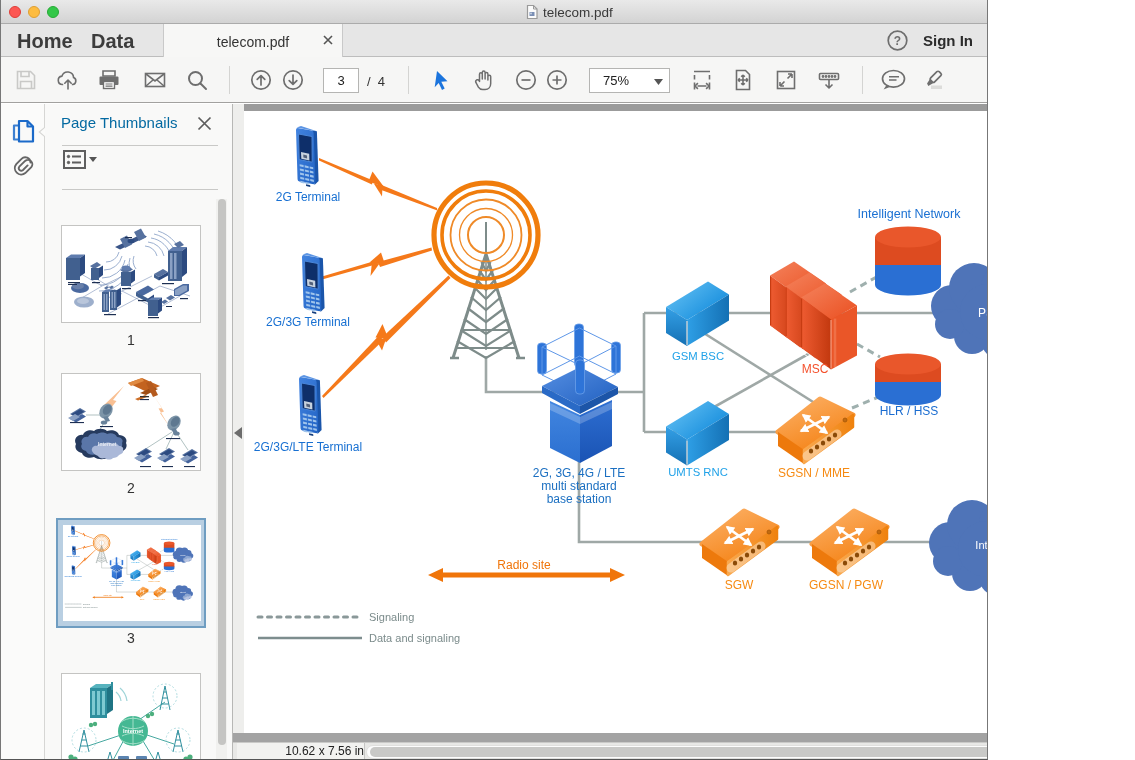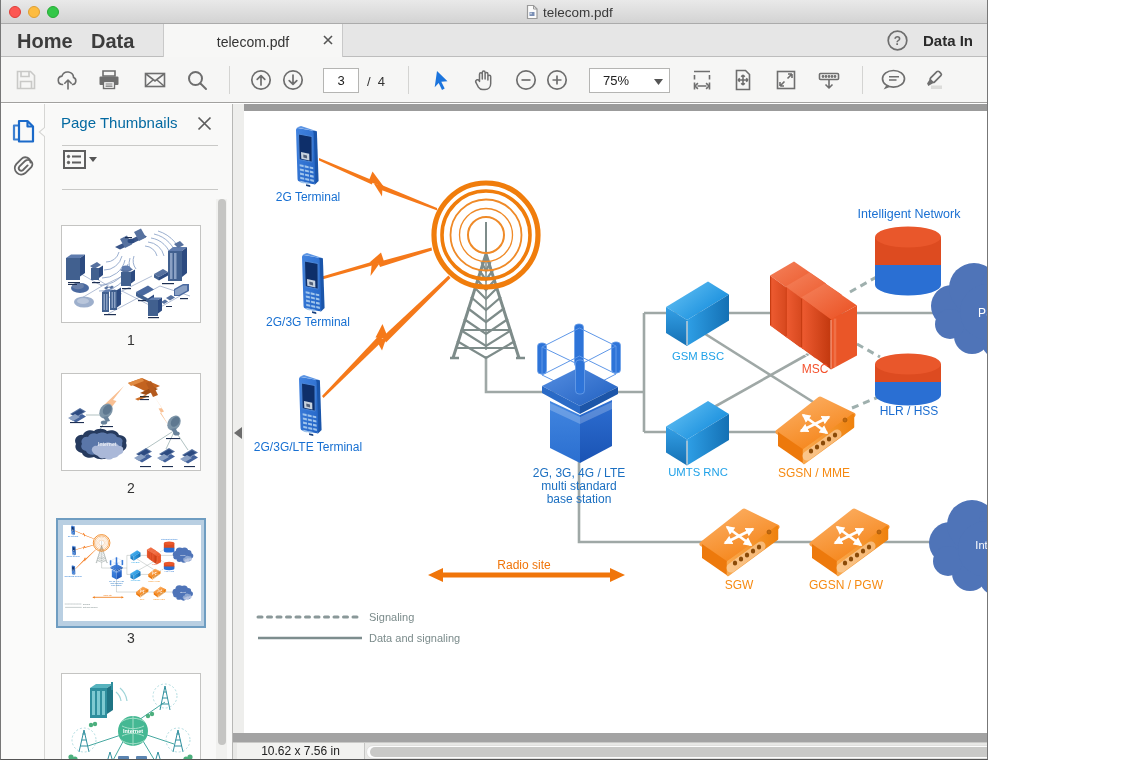--- a/index.html
+++ b/index.html
@@ -27,21 +27,21 @@
 #gutL{position:absolute;left:232px;top:104px;width:11px;height:638px;background:#eeeeec}
 #gutR{position:absolute;left:1124px;top:104px;width:11px;height:629px;background:#f1f1ef;border-left:1px solid #d0d0ce}
 #doc{position:absolute;left:243px;top:104px;width:881px;height:638px;background:#9b9b9b}
 #page{position:absolute;left:0px;top:7px;width:865px;height:622px;background:#fff}
 #vsb{position:absolute;left:865px;top:7px;width:16px;height:622px;background:#fafafa;border-left:1px solid #e2e2e2}
 #vsbthumb{position:absolute;left:2px;top:223px;width:10px;height:163px;background:#ababab;border-radius:5px}
 #docbot{position:absolute;left:243px;top:733px;width:892px;height:9px;background:#a3a3a3}
 #docbot2{position:absolute;left:232px;top:733px;width:11px;height:9px;background:#a3a3a3}
 
 #status{position:absolute;left:232px;top:742px;width:903px;height:18px;background:#e8e8e6;border-top:1px solid #cacac8}
-#sizebox{position:absolute;left:4px;top:0;width:128px;height:17px;background:#f2f2f0;border-right:1px solid #c6c6c4;font-size:12px;color:#222;text-align:center;line-height:17px}
+#sizebox{position:absolute;left:4px;top:0;width:128px;height:17px;background:#f2f2f0;border-right:1px solid #c6c6c4;font-size:12px;color:#222;text-align:right;line-height:17px}
 #hsb{position:absolute;left:133px;top:2px;width:766px;height:14px;background:#fdfdfd;border-radius:7px;border:1px solid #e0e0de}
 #hsbthumb{position:absolute;left:3px;top:1px;width:706px;height:10px;background:#c9c9c7;border-radius:5px}
 
 #phead{position:absolute;left:16px;top:10px;font-size:15px;color:#0369a1}
 #pclose{position:absolute;left:152px;top:12px;width:15px;height:15px}
 .psep{position:absolute;left:17px;width:156px;height:1px;background:#c9c9c7}
 .thumb{position:absolute;left:17px;width:138px;height:96px;background:#fff;box-shadow:0 0 0 1px #c4c4c2}
 .tnum{position:absolute;width:138px;text-align:center;font-size:14px;color:#333}
 #sel3{position:absolute;left:11px;top:414px;width:150px;height:110px;background:#b9cfe2;border:2px solid #6f9dc1}
 #psb{position:absolute;left:171px;top:95px;width:11px;height:561px;background:#f1f1ef}
@@ -68,21 +68,21 @@
   <span class="tabtxt" style="left:90px">Data</span>
   <div id="tab"><span>telecom.pdf</span>
     <svg id="tabx" viewBox="0 0 12 12">
           <path d="M2 2l8 8M10 2l-8 8" stroke="#555" stroke-width="1.6"></path>
         </svg>
   </div>
   <svg style="position:absolute;right:79px;top:6px" width="21" height="21" viewBox="0 0 21 21">
         <circle cx="10.5" cy="10.5" r="9.3" fill="none" stroke="#6e6e6e" stroke-width="1.7"></circle>
         <text x="10.5" y="15" text-anchor="middle" font-size="12" font-weight="bold" fill="#6e6e6e" font-family="Liberation Sans,sans-serif">?</text>
       </svg>
-  <span style="position:absolute;right:14px;top:8px;font-size:15px;font-weight:bold;color:#2b2b2b">Data In</span>
+  <span style="position:absolute;right:14px;top:8px;font-size:15px;font-weight:bold;color:#2b2b2b">Sign In</span>
 </div>
 
 <div id="toolbar">
   <svg class="ti" style="left:14px" viewBox="0 0 22 22">
         <g stroke="#c9c9c7" fill="none" stroke-width="1.6">
           <path d="M2.5 2.5h13l4 4v13h-17z"></path>
           <path d="M6 2.5v5h8v-5M5.5 19.5v-7h11v7"></path>
         </g>
       </svg>
   <svg class="ti" style="left:56px" viewBox="0 0 22 22">

